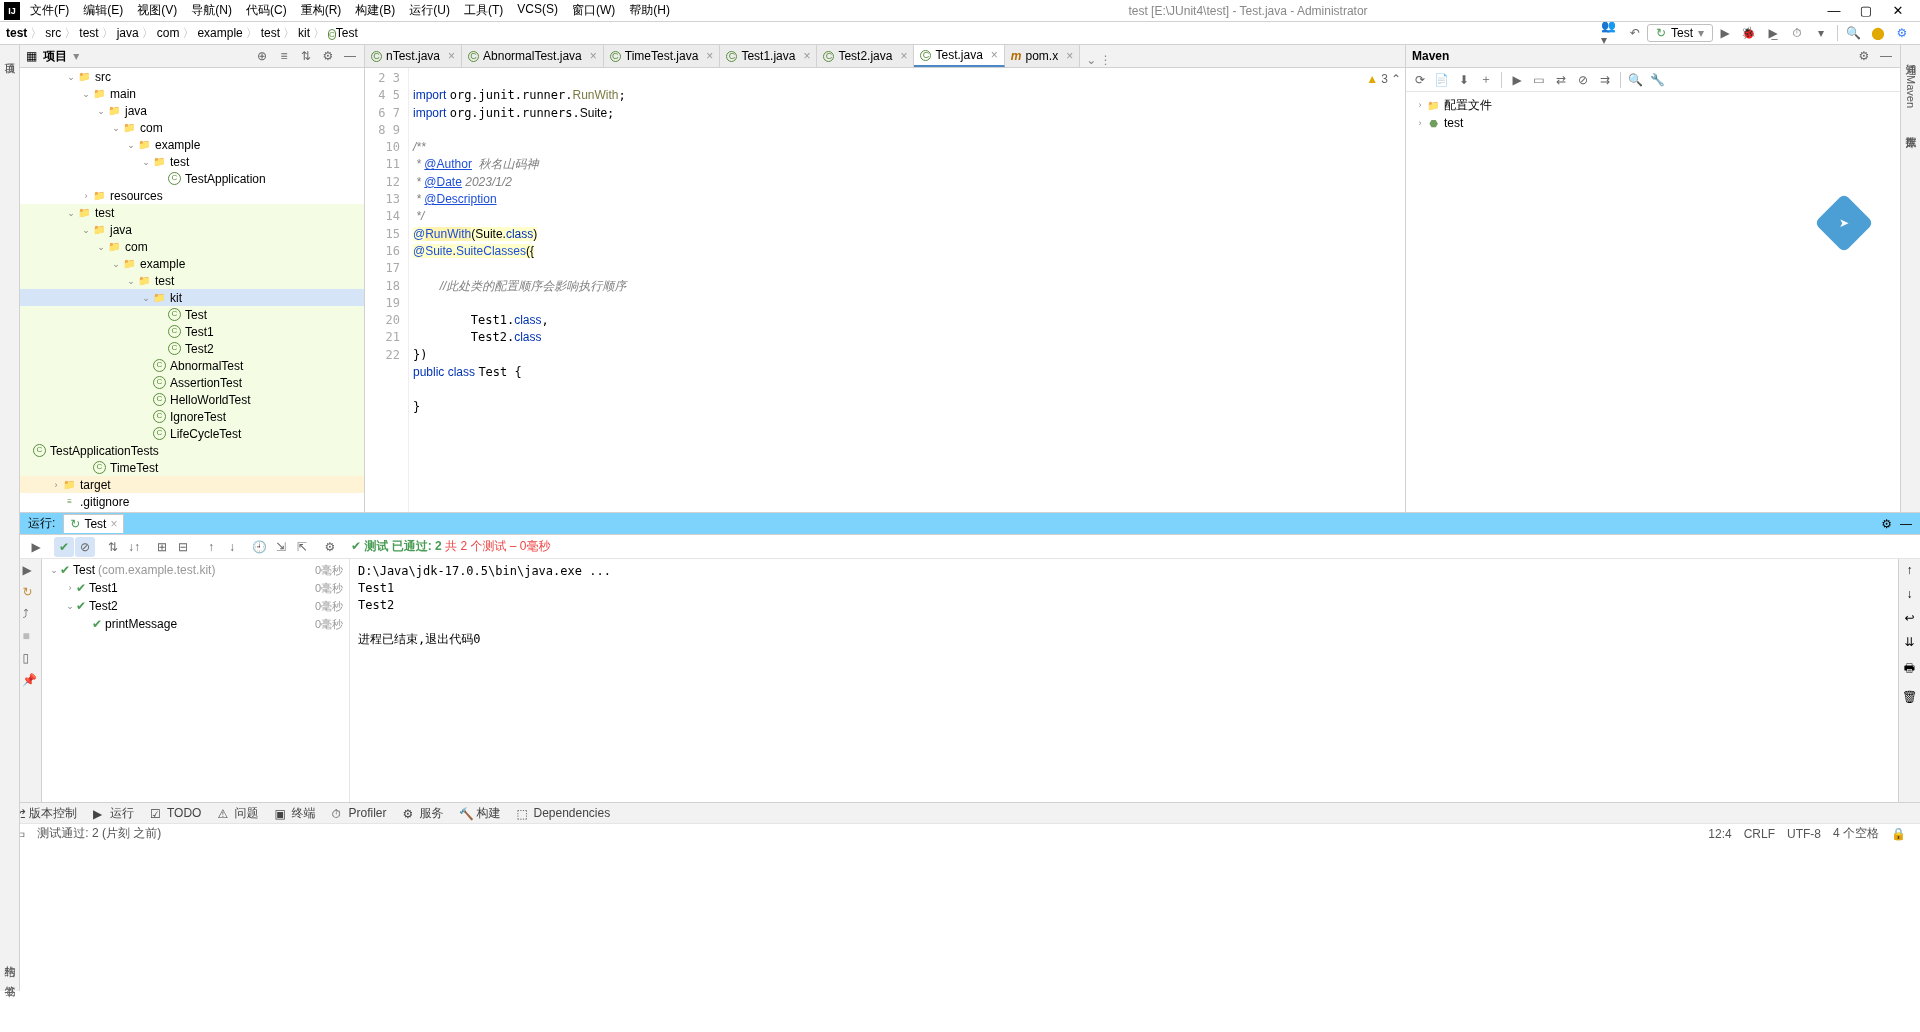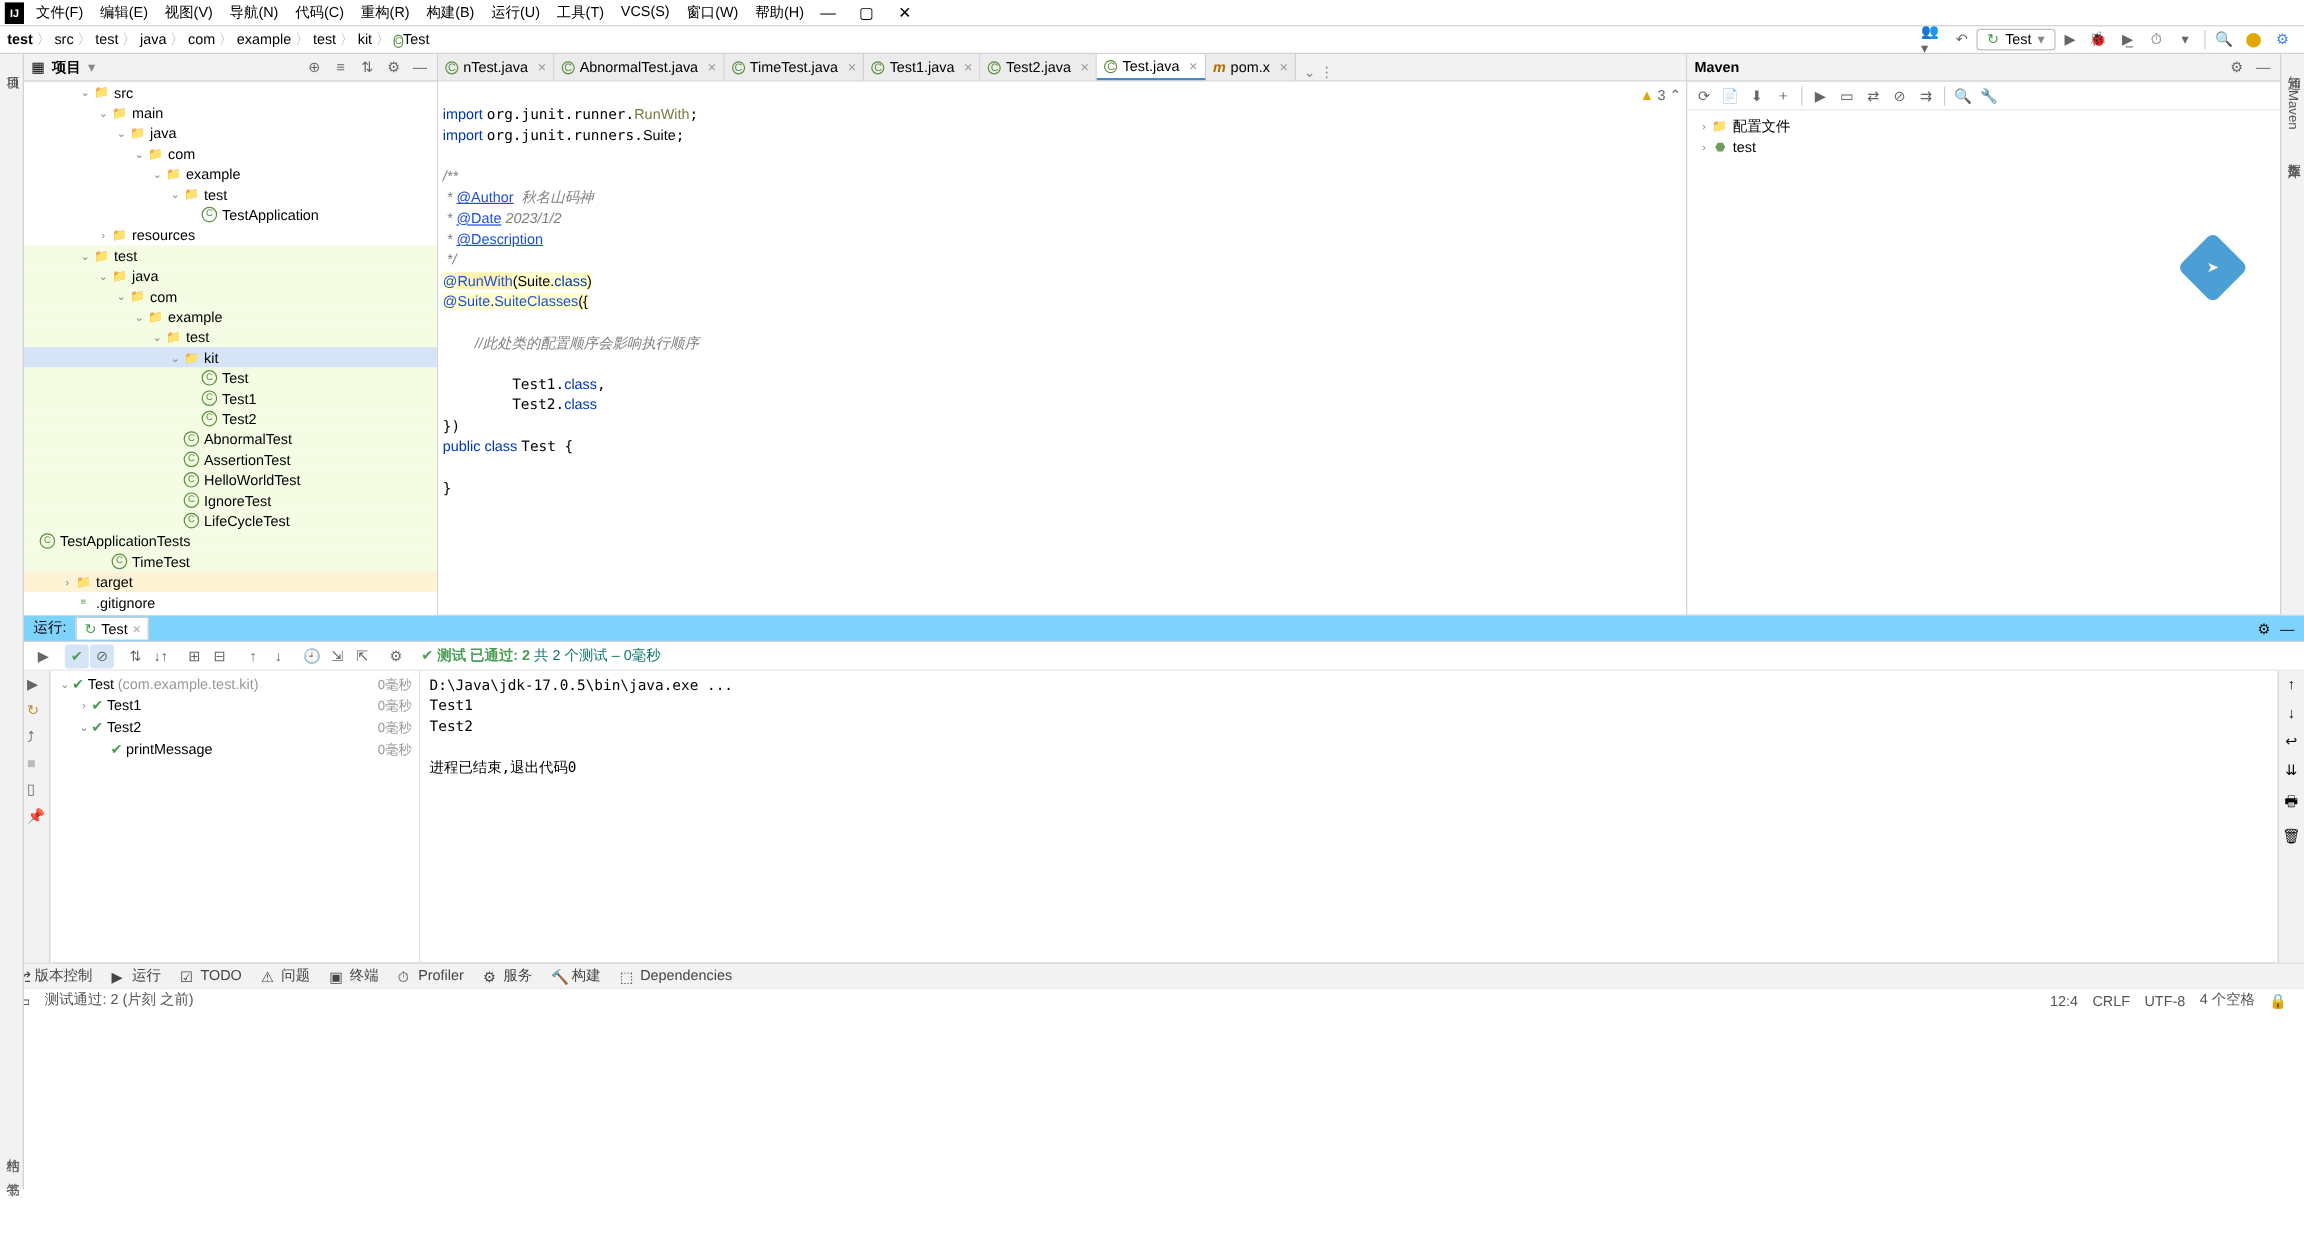--- a/index.html
+++ b/index.html
@@ -99,20 +99,21 @@
       <span>导航(N)</span>
       <span>代码(C)</span>
       <span>重构(R)</span>
       <span>构建(B)</span>
       <span>运行(U)</span>
       <span>工具(T)</span>
       <span>VCS(S)</span>
       <span>窗口(W)</span>
       <span>帮助(H)</span>
     </div>
+  <div class="title">test [E:\JUnit4\test] - Test.java - Administrator</div>
   <div class="win-ctl">
     <span>—</span>
     <span>▢</span>
     <span>✕</span>
   </div>
 </div>
 
 <div class="crumbrow">
   <div class="crumb" id="crumbs">
       <span style="font-weight: bold;">test</span>
@@ -341,20 +342,41 @@
           <span class="x">×</span>
         </div>
         <div class="tab">
           <span class="mic">m</span>
           <span>pom.x</span>
           <span class="x">×</span>
         </div>
         <div style="padding: 0px 6px; color: rgb(136, 136, 136); cursor: pointer;">⌄  ⋮</div>
       </div>
     <div class="editor">
+      <div class="gut" id="gut">2
+3
+4
+5
+6
+7
+8
+9
+10
+11
+12
+13
+14
+15
+16
+17
+18
+19
+20
+21
+22</div>
       <div class="code" id="code">
 <span class="kw">import </span>org.junit.runner.<span class="meth">RunWith</span>;
 <span class="kw">import </span>org.junit.runners.<span class="cls">Suite</span>;
 
 <span class="cmt">/**</span>
 <span class="cmt"> * </span><span class="ann" style="text-decoration:underline">@Author</span><span class="str">  秋名山码神</span>
 <span class="cmt"> * </span><span class="ann" style="text-decoration:underline">@Date</span><span class="str"> 2023/1/2</span>
 <span class="cmt"> * </span><span class="ann" style="text-decoration:underline">@Description</span>
 <span class="cmt"> */</span>
 <span class="hl"><span class="ann">@</span><span class="ann" style="background:#fff3b0">RunWith</span>(<span class="cls">Suite</span>.<span class="kw">class</span>)</span>
@@ -455,21 +477,21 @@
     <span class="ic">⊟</span>
     <span style="width:6px"></span>
     <span class="ic">↑</span>
     <span class="ic">↓</span>
     <span style="width:6px"></span>
     <span class="ic">🕘</span>
     <span class="ic">⇲</span>
     <span class="ic">⇱</span>
     <span style="width:6px"></span>
     <span class="ic">⚙</span>
-    <span class="pass"><span class="green">✔</span> <b>测试 已通过: 2</b> <span style="color:#0f766e">共 2 个测试 – 0毫秒</span></span>
+    <span class="pass"><span class="green">✔</span> <b>测试 已通过: 2</b> <span style="color:#ef4444">共 2 个测试 – 0毫秒</span></span>
   </div>
   <div class="runbody">
     <div class="rungut">
       <span class="ic green">▶</span>
       <span class="ic" style="color:#c08f3a">↻</span>
       <span class="ic">⤴</span>
       <span class="ic" style="color:#bbb">■</span>
       <span class="ic">▯</span>
       <span class="ic">📌</span>
     </div>

